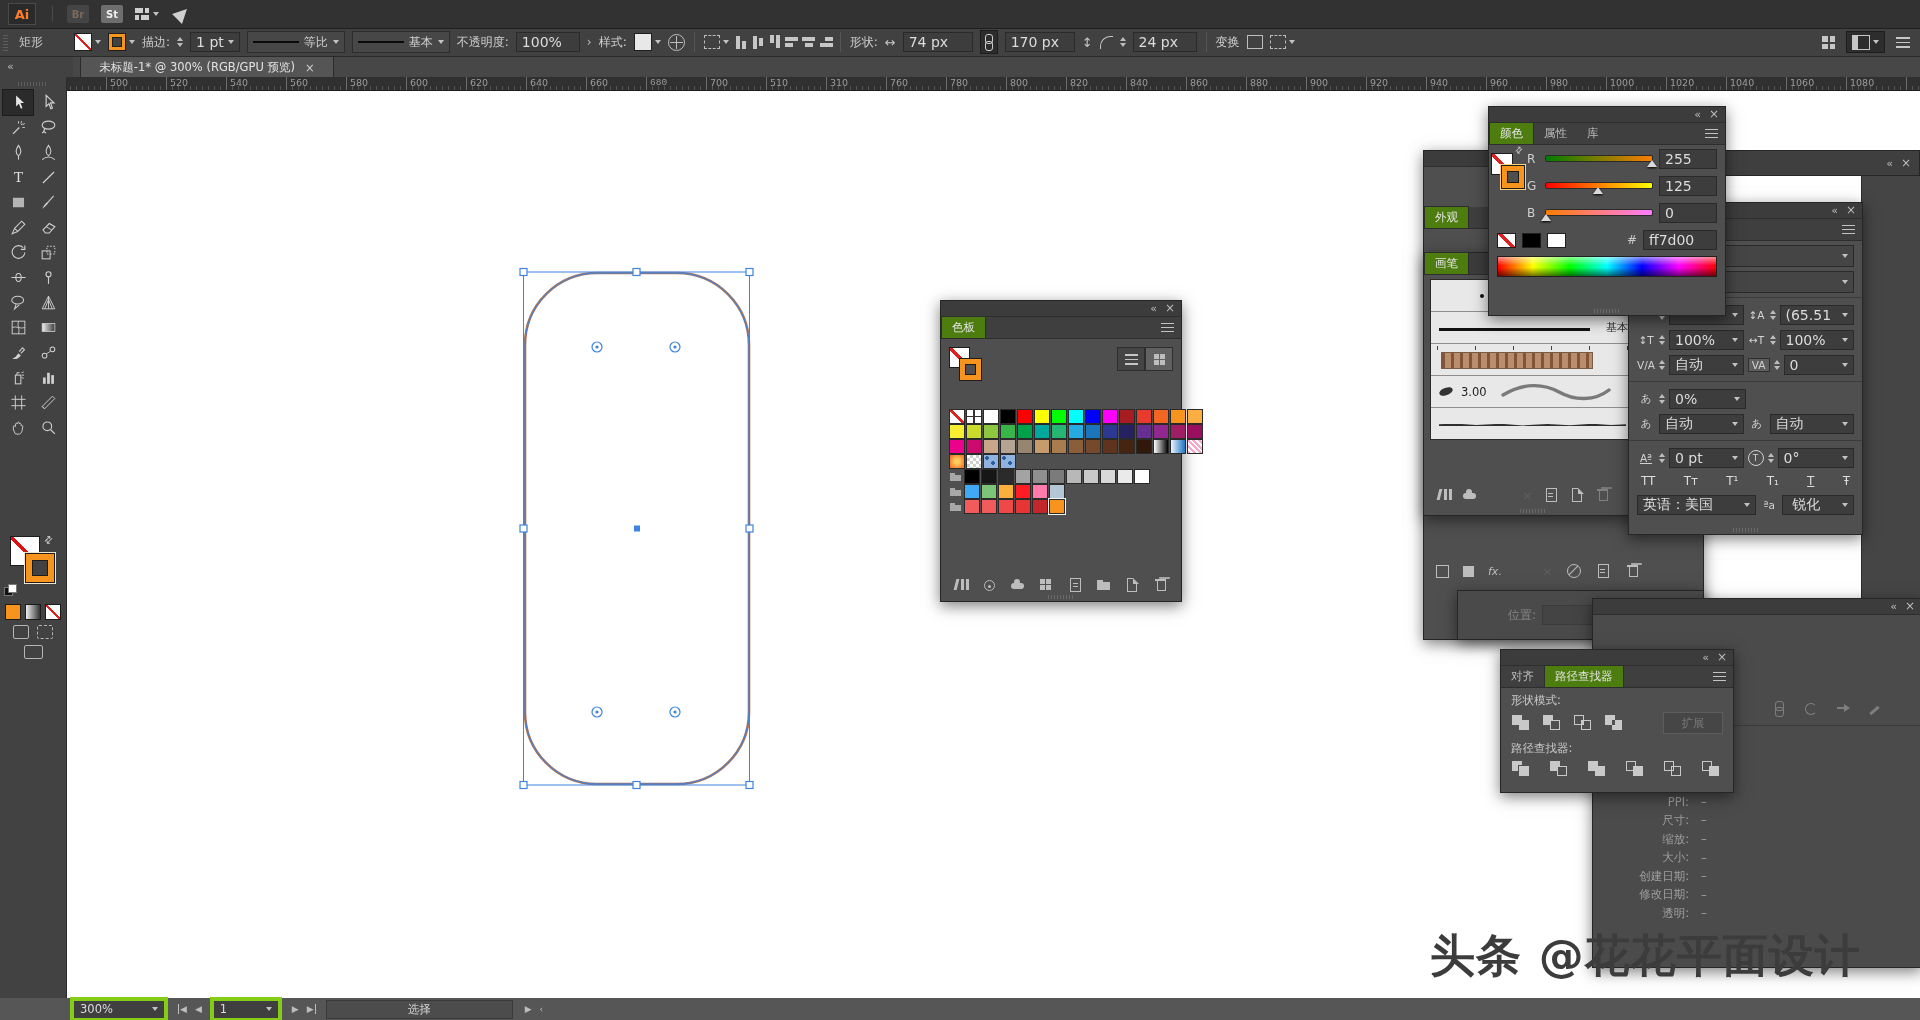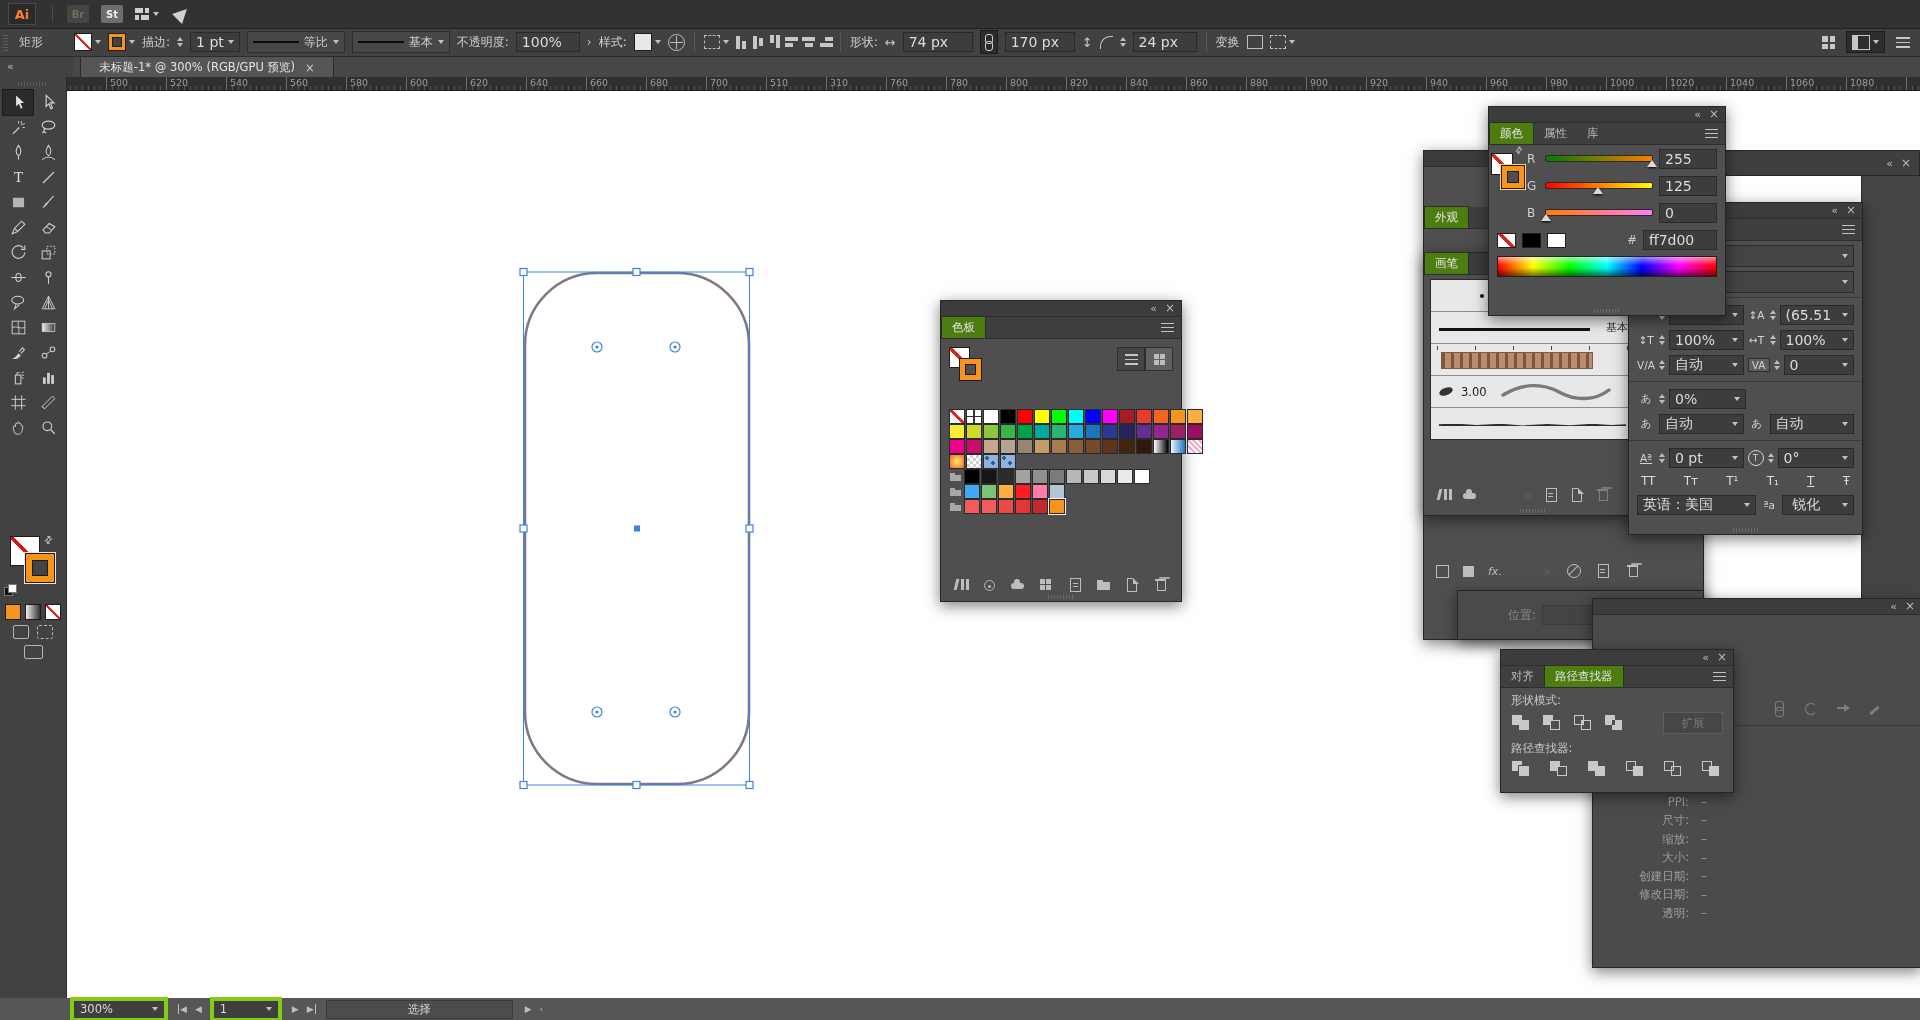--- a/index.html
+++ b/index.html
@@ -404,21 +404,21 @@
   <div id="ruler">
       <span class="rlabel" style="left: 44px;">500</span>
       <span class="rlabel" style="left: 104px;">520</span>
       <span class="rlabel" style="left: 164px;">540</span>
       <span class="rlabel" style="left: 224px;">560</span>
       <span class="rlabel" style="left: 284px;">580</span>
       <span class="rlabel" style="left: 344px;">600</span>
       <span class="rlabel" style="left: 404px;">620</span>
       <span class="rlabel" style="left: 464px;">640</span>
       <span class="rlabel" style="left: 524px;">660</span>
-      <span class="rlabel" style="left: 584px;">680</span>
+      <span class="rlabel" style="left: 584px; font-family: Liberation Mono, monospace;">680</span>
       <span class="rlabel" style="left: 644px;">700</span>
       <span class="rlabel" style="left: 704px;">510</span>
       <span class="rlabel" style="left: 764px;">310</span>
       <span class="rlabel" style="left: 824px;">760</span>
       <span class="rlabel" style="left: 884px;">780</span>
       <span class="rlabel" style="left: 944px;">800</span>
       <span class="rlabel" style="left: 1004px;">820</span>
       <span class="rlabel" style="left: 1064px;">840</span>
       <span class="rlabel" style="left: 1124px;">860</span>
       <span class="rlabel" style="left: 1184px;">880</span>
@@ -1225,13 +1225,14 @@
     </div>
     <span class="navtri" style="margin-left:10px">▶</span>
     <span class="navtri bar-r" style="margin-left:8px">▶</span>
     <div id="sb-status" style="margin-left:10px">
       <span>选择</span>
     </div>
     <span class="navtri" style="margin-left:12px">▶</span>
     <span class="navtri" style="margin-left:8px">‹</span>
   </div>
 
+  <div id="watermark">头条 @花花平面设计</div>
 </div>
 
 </body></html>

